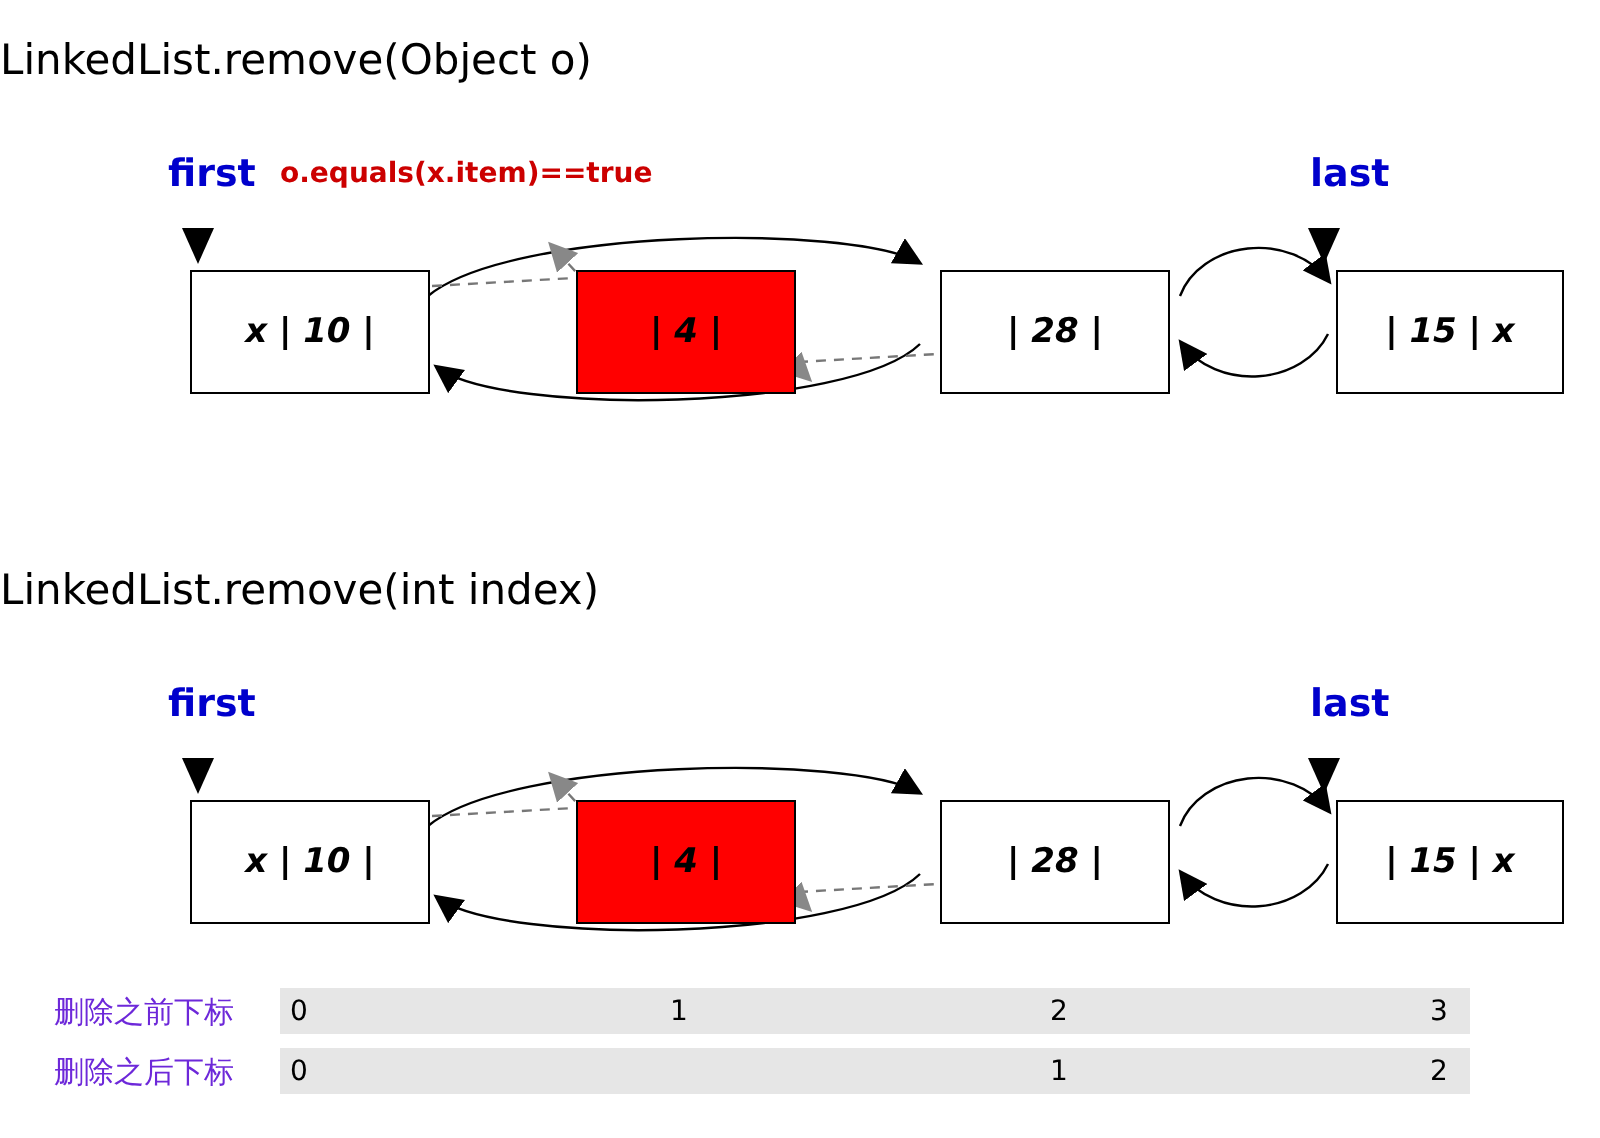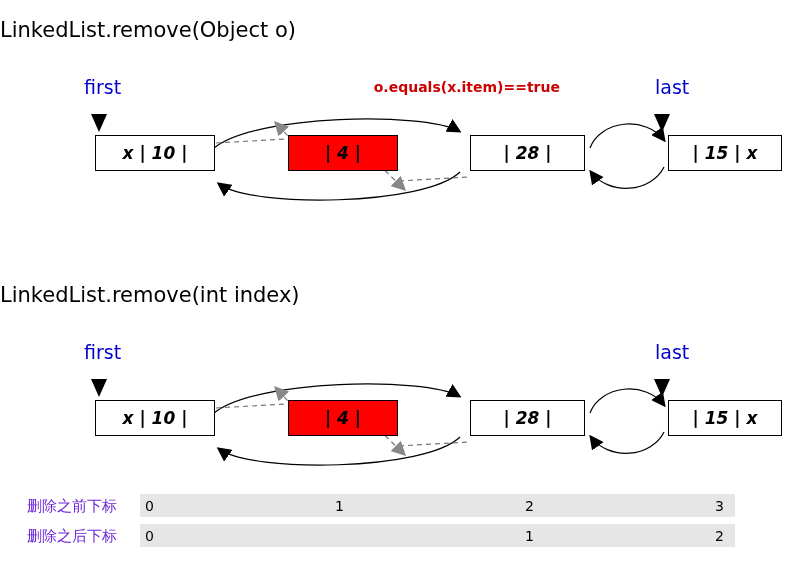--- a/index.html
+++ b/index.html
@@ -10,28 +10,28 @@
   }
   .arrows { position:absolute; left:0; top:0; }
   .solid { fill:none; stroke:#000; stroke-width:1.2; }
   .dash  { fill:none; stroke:#777; stroke-width:1.2; stroke-dasharray:5 4; }
 
   .title {
     position:absolute; left:0; width:100%; text-align:left;
     font-size:21px; color:#000;
   }
   .ptr-label {
-    position:absolute; font-size:19px; color:var(--label-blue,#0000cc);
+    position:absolute; font-size:19px; color:var(--label-blue,#0000cc);font-weight:bold;
   }
   .annotation {
-    position:absolute; left:140px; width:420px; text-align:right;
+    position:absolute; left:140px; width:420px; text-align:left;
     font-size:14px; font-weight:bold; color:var(--annotation-red,#cc0000);
   }
   .node {
-    position:absolute; height:36px; border:1px solid #000; background:#fff;
+    position:absolute; height:62px; border:1px solid #000; background:#fff;
     display:flex; align-items:center; justify-content:center;
     font-size:17px; font-weight:bold; font-style:italic; color:#000;
   }
   .node.removed { background:var(--removed-fill,#ff0000); }
 
   .idx-label { position:absolute; left:27px; font-size:15px; color:#6d28d9; }
   .idx-bar {
     position:absolute; left:140px; width:595px; height:23px;
     background:var(--index-row-bg,#e6e6e6);
     display:flex; justify-content:space-between; align-items:center;

